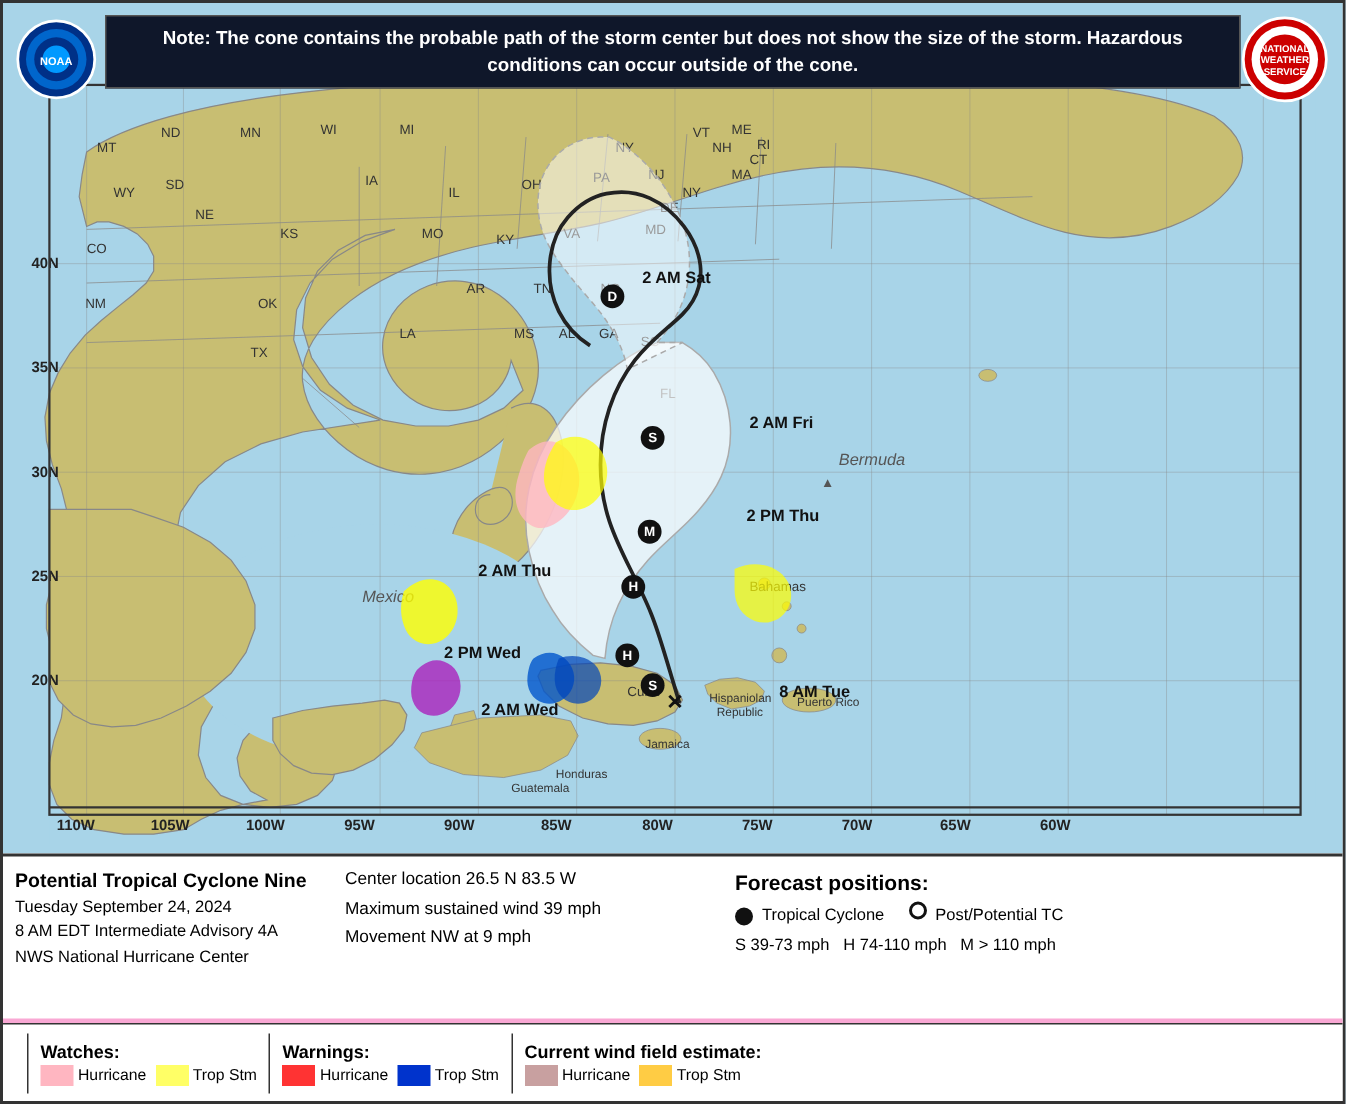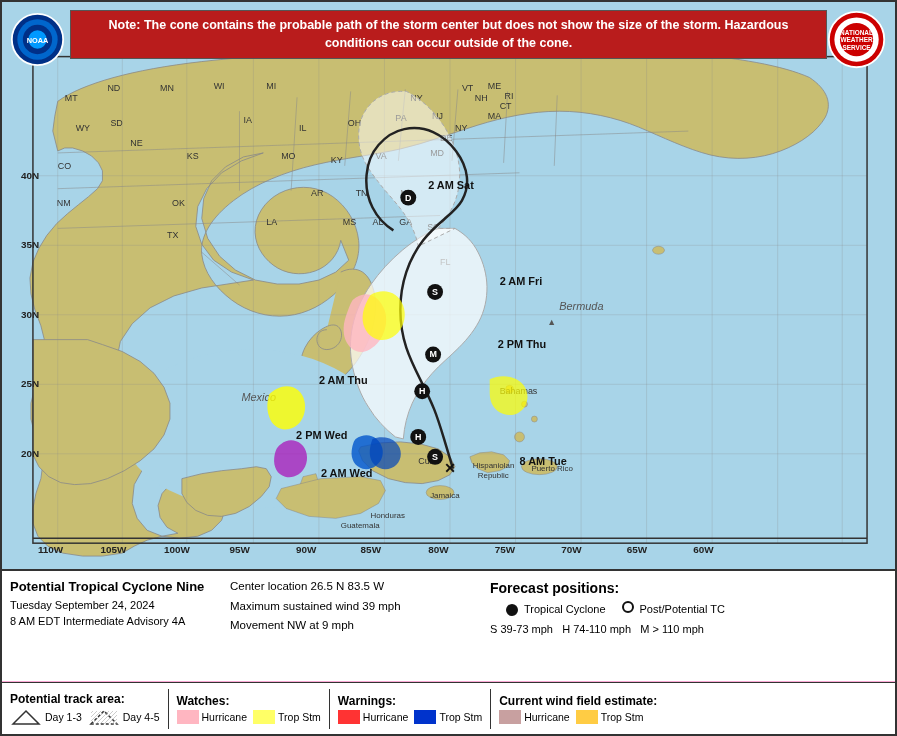--- a/index.html
+++ b/index.html
@@ -19,21 +19,21 @@
       position: relative;
       border: 2px solid #333;
     }
 
     
     .note-banner {
       position: absolute;
       top: 8px;
       left: 68px;
       right: 68px;
-      background: #b91c1c;
+      background: #0f172a;
       color: white;
       text-align: center;
       padding: 6px 10px;
       font-size: 12.5px;
       font-weight: bold;
       line-height: 1.4;
       z-index: 20;
       border: 1px solid #555;
     }
 
@@ -66,21 +66,21 @@
       height: 165px;
       background: white;
       border-top: 2px solid #333;
       display: flex;
       flex-direction: column;
     }
 
     .info-top {
       display: flex;
       flex: 1;
-      border-bottom: 1px solid #f9a8d4;
+      border-bottom: 3px solid #f9a8d4;
       padding: 6px 8px;
       gap: 20px;
     }
 
     .info-col-1 {
       flex: 0 0 200px;
       font-size: 11px;
       line-height: 1.5;
     }
 
@@ -108,21 +108,21 @@
 
     .info-col-3 .section-title {
       font-size: 14px;
       font-weight: bold;
     }
 
     .forecast-row {
       display: flex;
       align-items: center;
       gap: 6px;
-      margin: 2px 16px;
+      margin: 2px 0;
     }
 
     .dot-black {
       width: 12px;
       height: 12px;
       background: #111;
       border-radius: 50%;
       display: inline-block;
       flex-shrink: 0;
     }
@@ -573,20 +573,21 @@
     <span>Note: The cone contains the probable path of the storm center but does not show the size of the storm. Hazardous conditions can occur outside of the cone.</span>
   </div>
 
   <div class="info-panel">
     <div class="info-top">
 
       <div class="info-col-1">
         <div class="title">Potential Tropical Cyclone Nine</div>
         <div>Tuesday September 24, 2024</div>
         <div>8 AM EDT Intermediate Advisory 4A</div>
+        <div>NWS National Hurricane Center</div>
       </div>
 
       <div class="info-col-2">
         <div>Center location 26.5 N 83.5 W</div>
         <div>Maximum sustained wind 39 mph</div>
         <div>Movement NW at 9 mph</div>
       </div>
 
       <div class="info-col-3">
         <div class="section-title">Forecast positions:</div>
@@ -599,43 +600,20 @@
           <span>Post/Potential TC</span>
         </div>
         <div>
           <span>S 39-73 mph&nbsp;&nbsp; H 74-110 mph&nbsp;&nbsp; M &gt; 110 mph</span>
         </div>
       </div>
     </div>
 
     <div class="legend-row">
 
-      <div class="legend-section">
-        <div class="legend-title">Potential track area:</div>
-        <div class="legend-items">
-          <div class="legend-item">
-            <svg width="32" height="18">
-              <path d="M3,16 L16,3 L29,16 Z" fill="none" stroke="#333" stroke-width="1.5"></path>
-            </svg>
-            <span>Day 1-3</span>
-          </div>
-          <div class="legend-item">
-            <svg width="32" height="18">
-              <path d="M3,16 L16,3 L29,16 Z" fill="none" stroke="#333" stroke-width="1.5" stroke-dasharray="3,2"></path>
-              <rect x="3" y="3" width="26" height="13" fill="url(#hatch)" fill-opacity="0.5"></rect>
-              <defs>
-                <pattern id="hatch" patternUnits="userSpaceOnUse" width="4" height="4">
-                  <path d="M0,4 L4,0" stroke="#999" stroke-width="1"></path>
-                </pattern>
-              </defs>
-            </svg>
-            <span>Day 4-5</span>
-          </div>
-        </div>
-      </div>
 
       <div class="divider-v"></div>
 
       <div class="legend-section">
         <div class="legend-title">Watches:</div>
         <div class="legend-items">
           <div class="legend-item">
             <span class="swatch" style="background:#ffb6c1;"></span>
             <span>Hurricane</span>
           </div>

